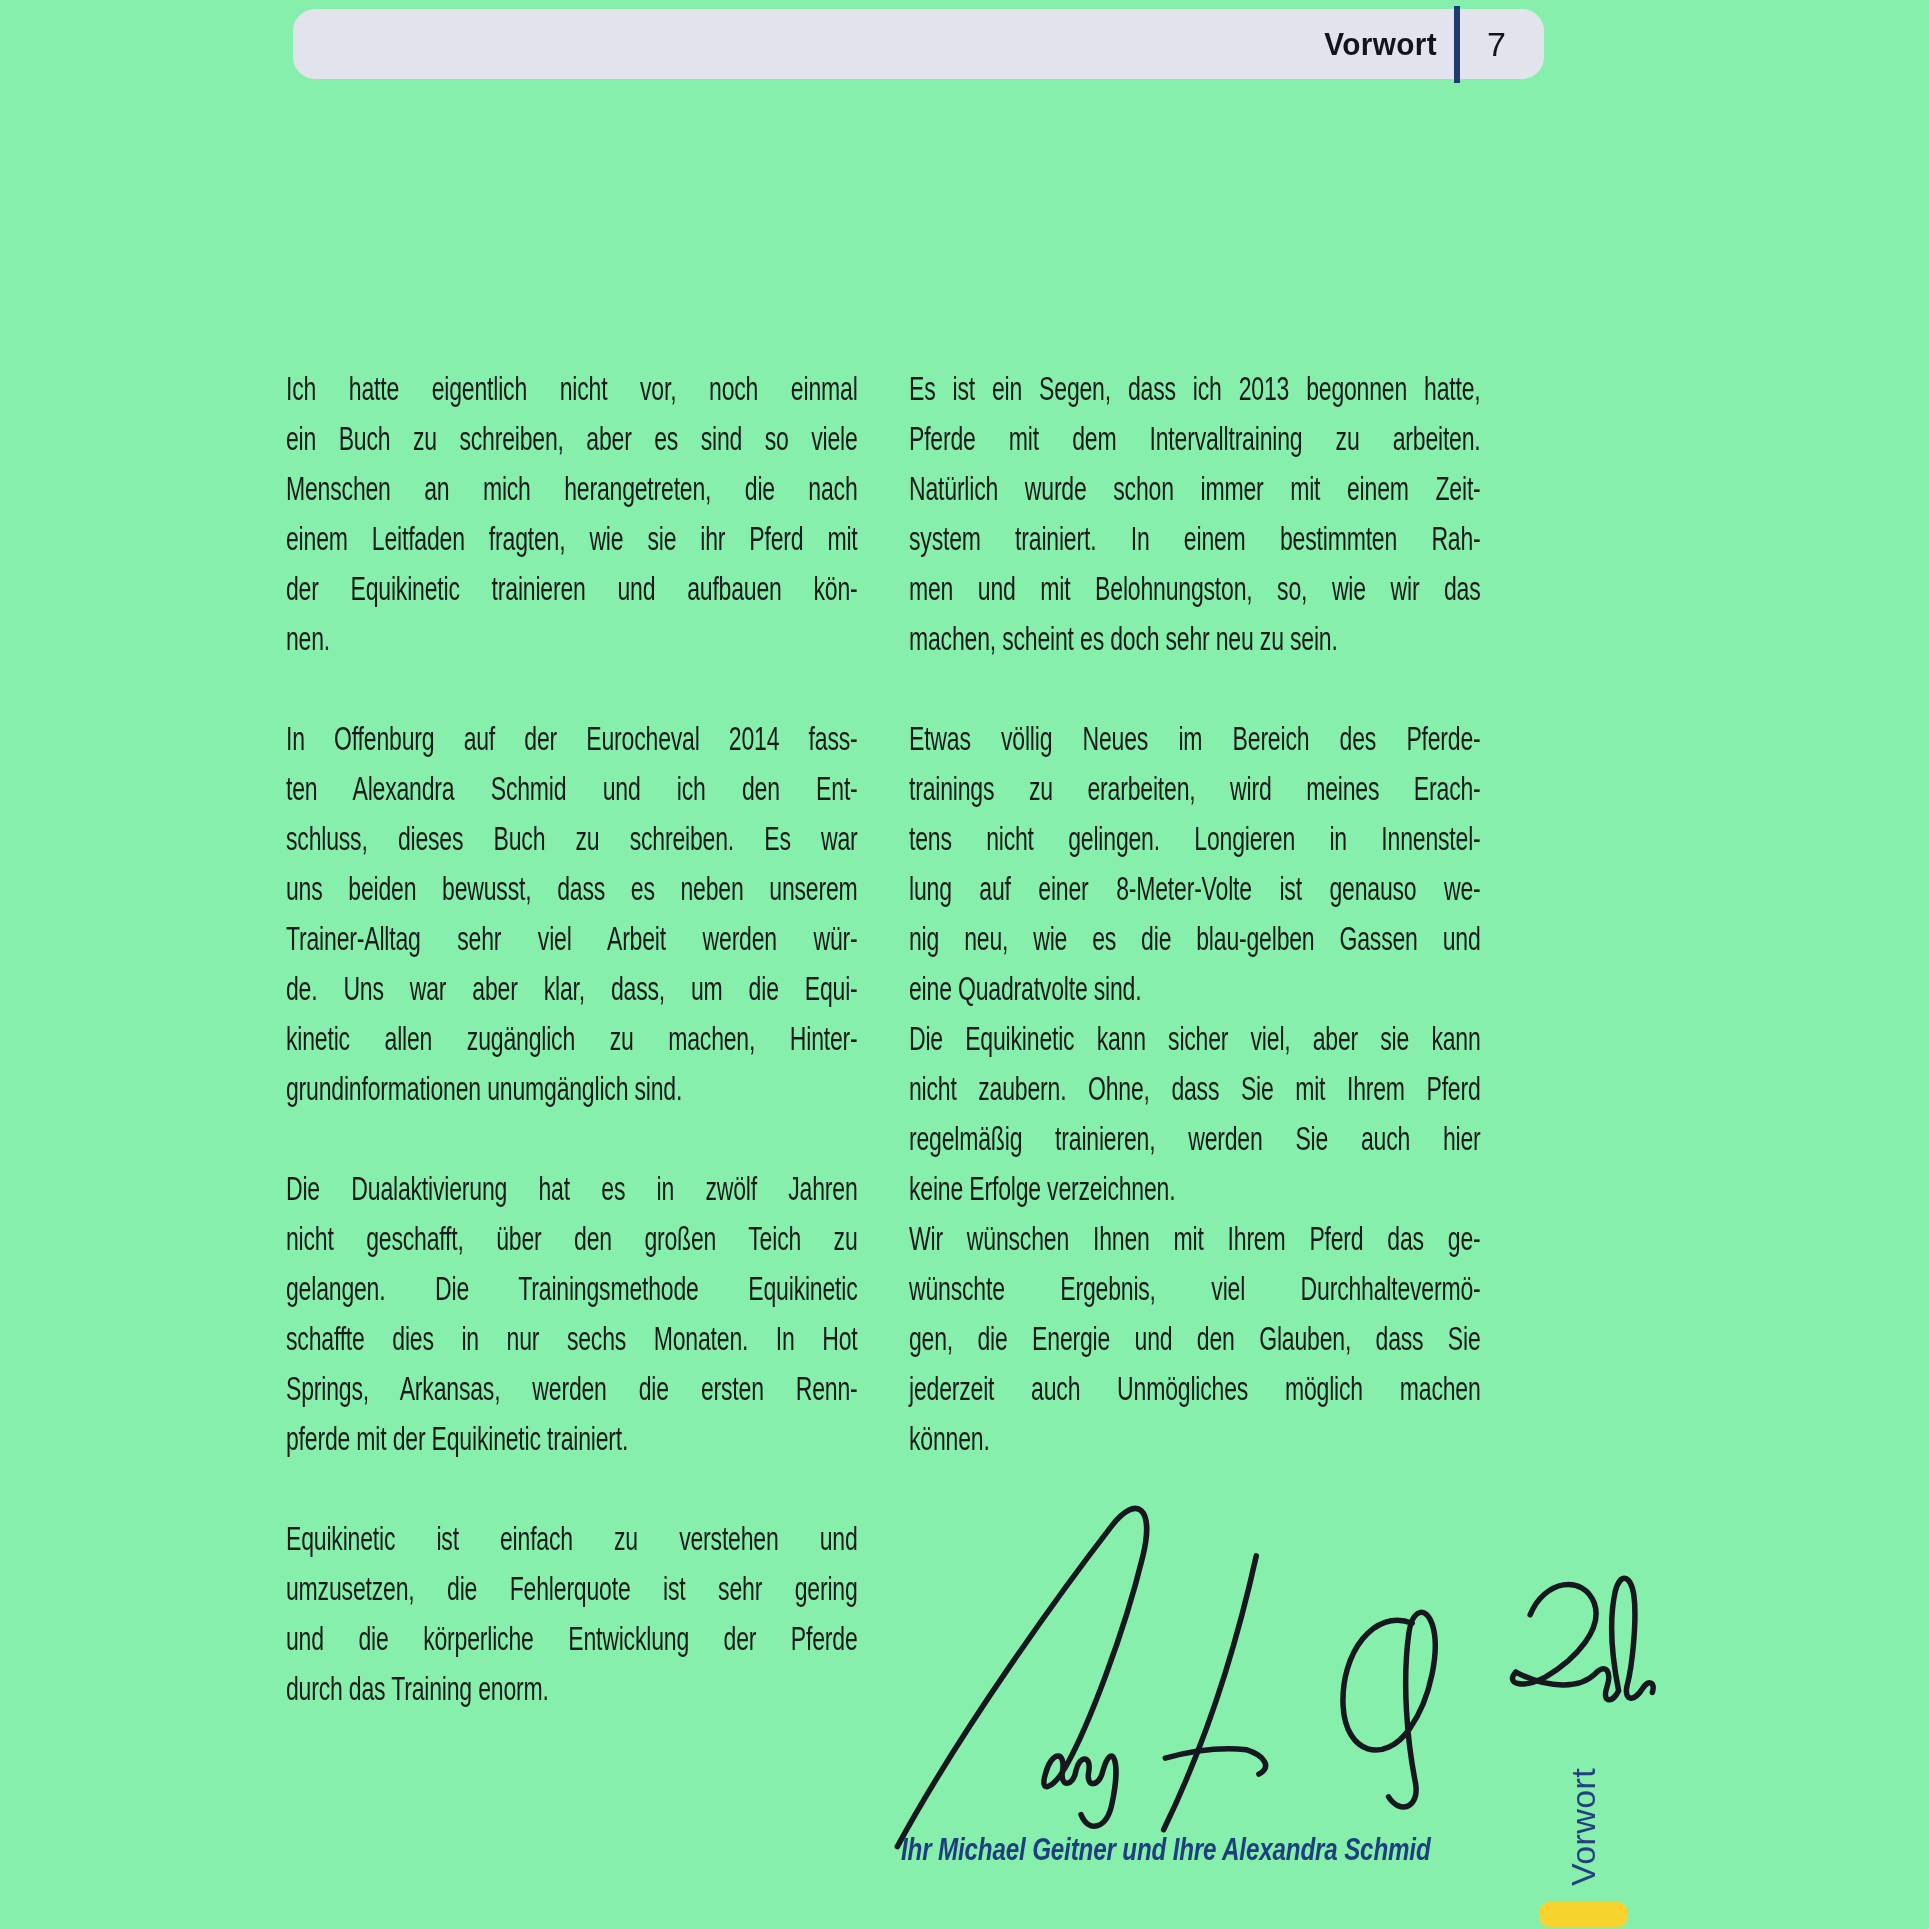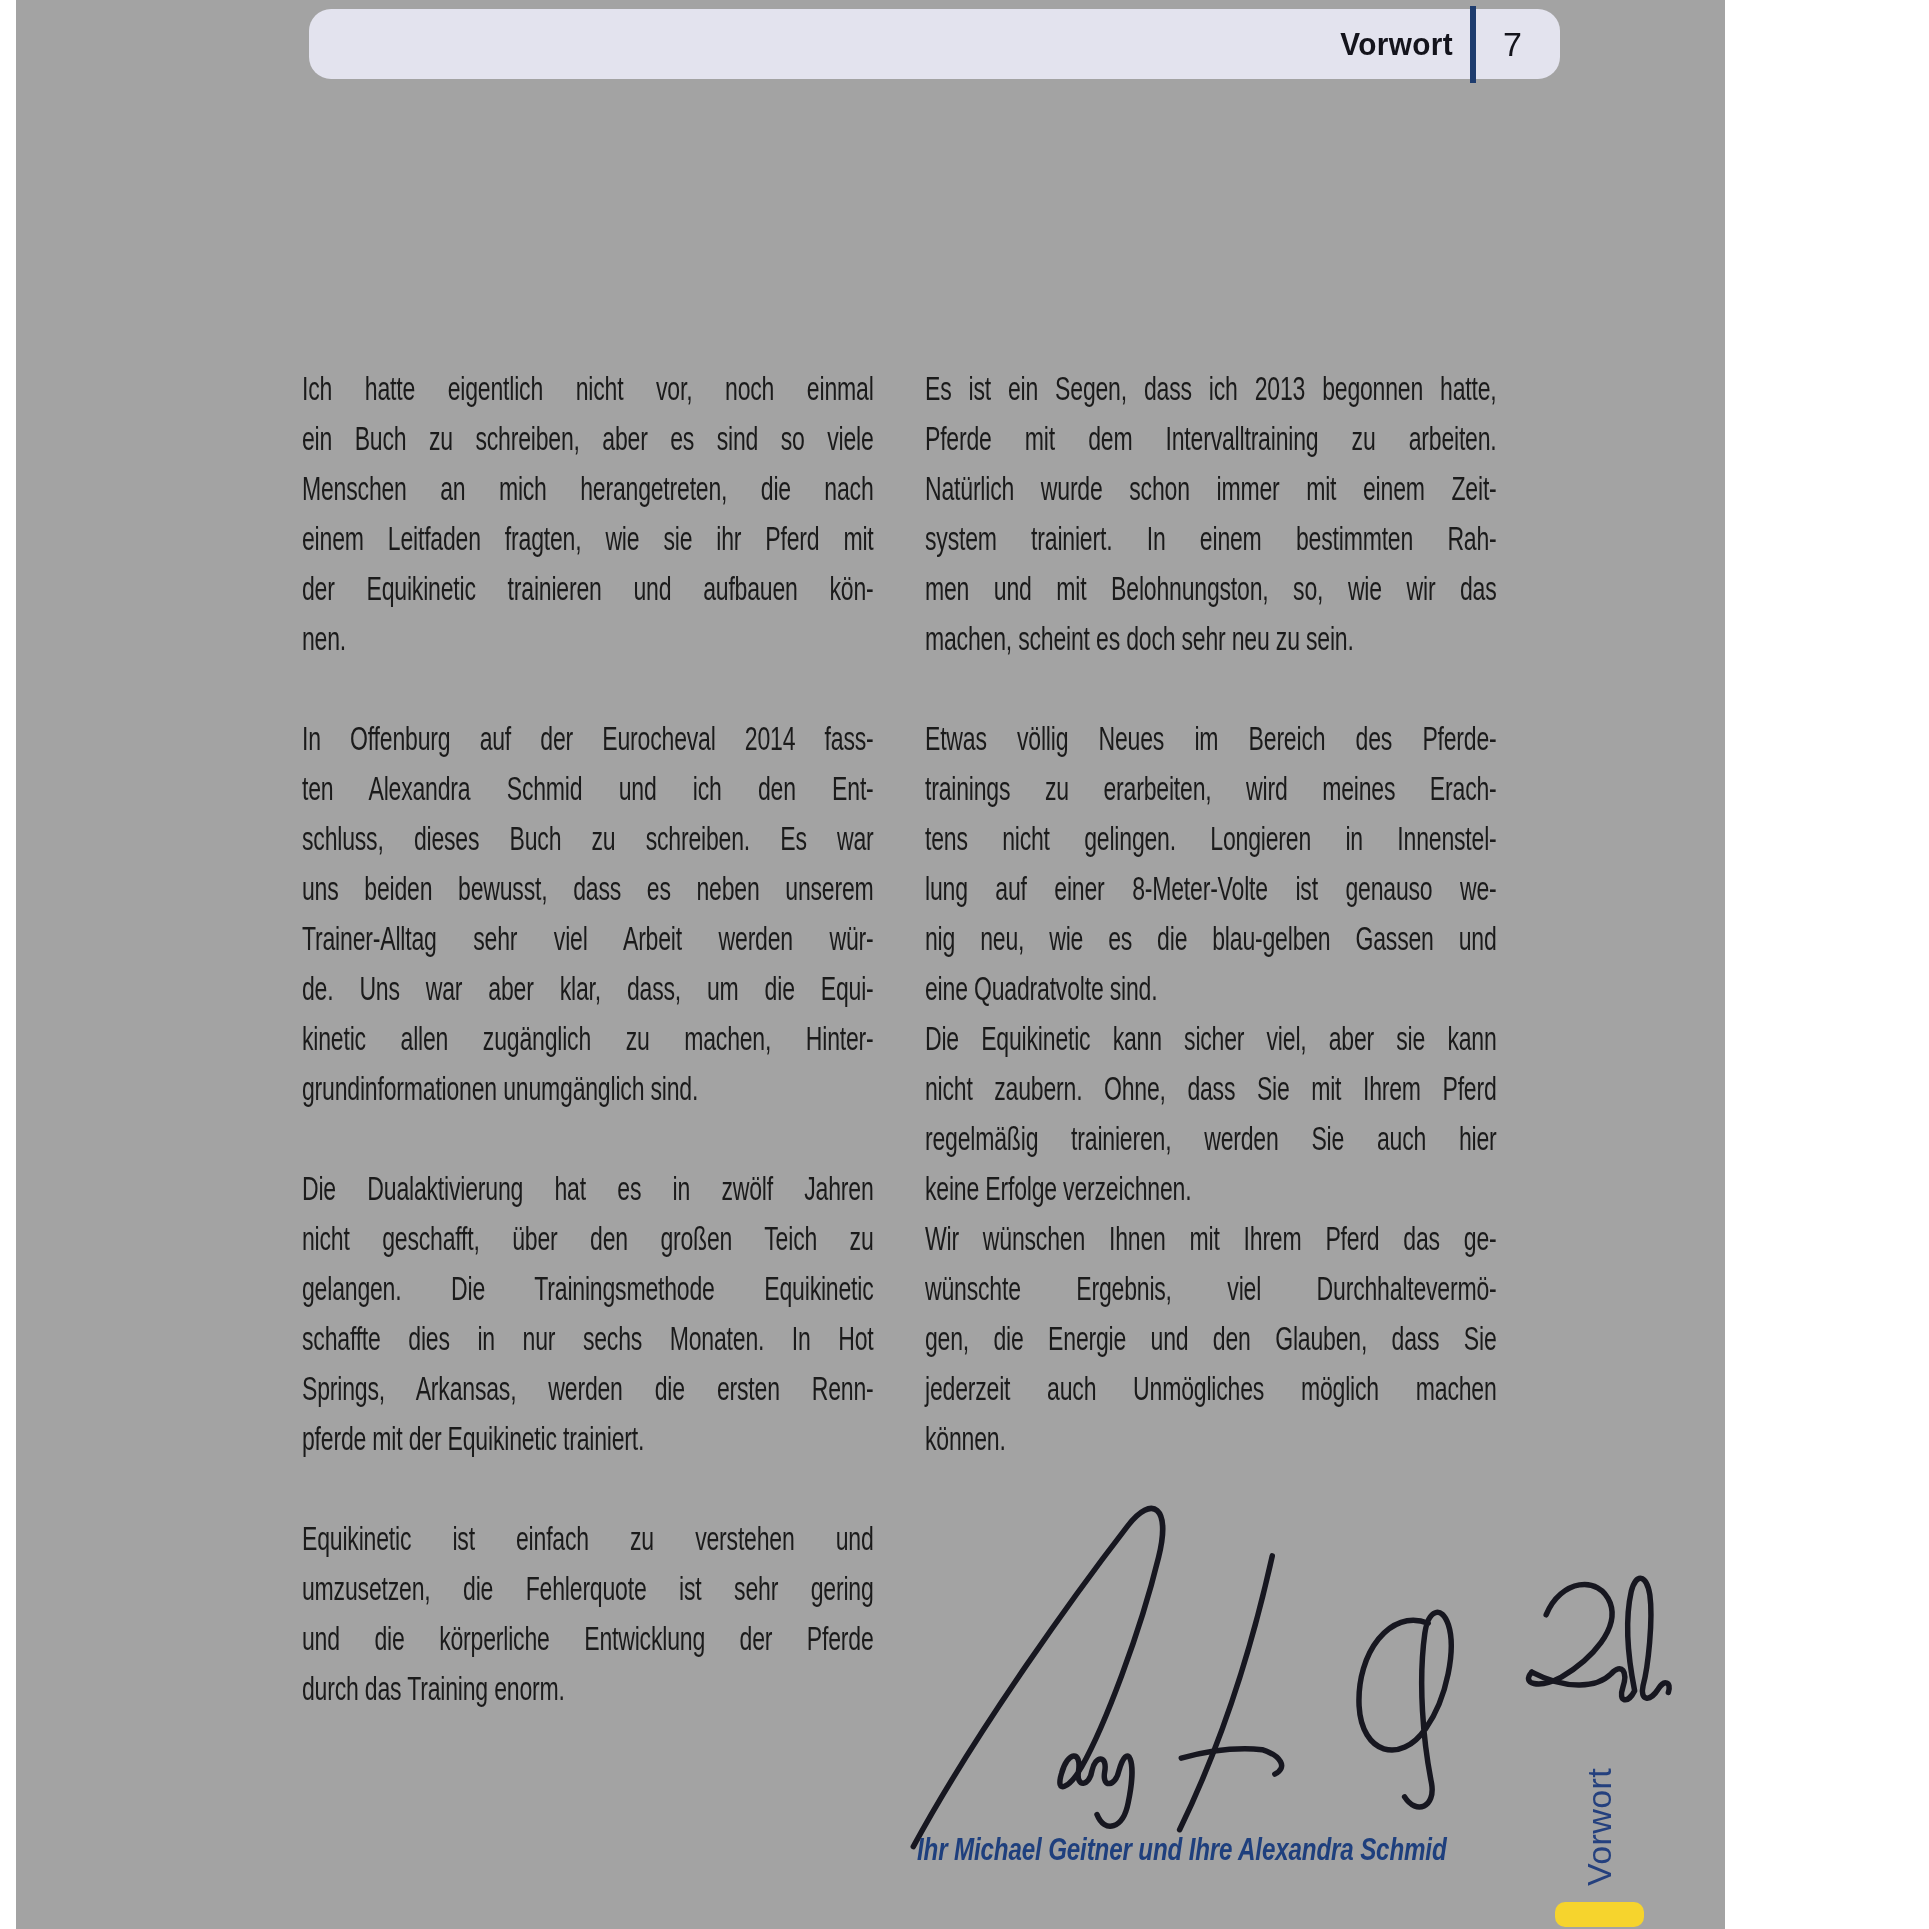--- a/index.html
+++ b/index.html
@@ -1,23 +1,22 @@
 <!DOCTYPE html>
 <html style="font-size:13.5px"><head>
 <meta charset="utf-8">
 <style>
   html,body{margin:0;padding:0;background:#ffffff;}
   #page{
     position:relative;
-    width:1709px;height:1929px;
-    background:#a3a3a3;
+    width:1929px;height:1929px;
+    background:#86efac;
     overflow:hidden;
     font-family:"Liberation Sans","DejaVu Sans",sans-serif;
     color:#1b1b1b;
-    margin-left:16px;
   }
   
   #header-bar{
     position:absolute;left:293px;top:9.3px;width:1251px;height:70px;
     background:#e3e3ee;border-radius:22px;
   }
   #header-title{
     position:absolute;left:1138px;top:9.3px;width:299px;height:70px;
     line-height:70px;text-align:right;
     font-size:32px;font-weight:700;letter-spacing:0.4px;color:#14141c;

